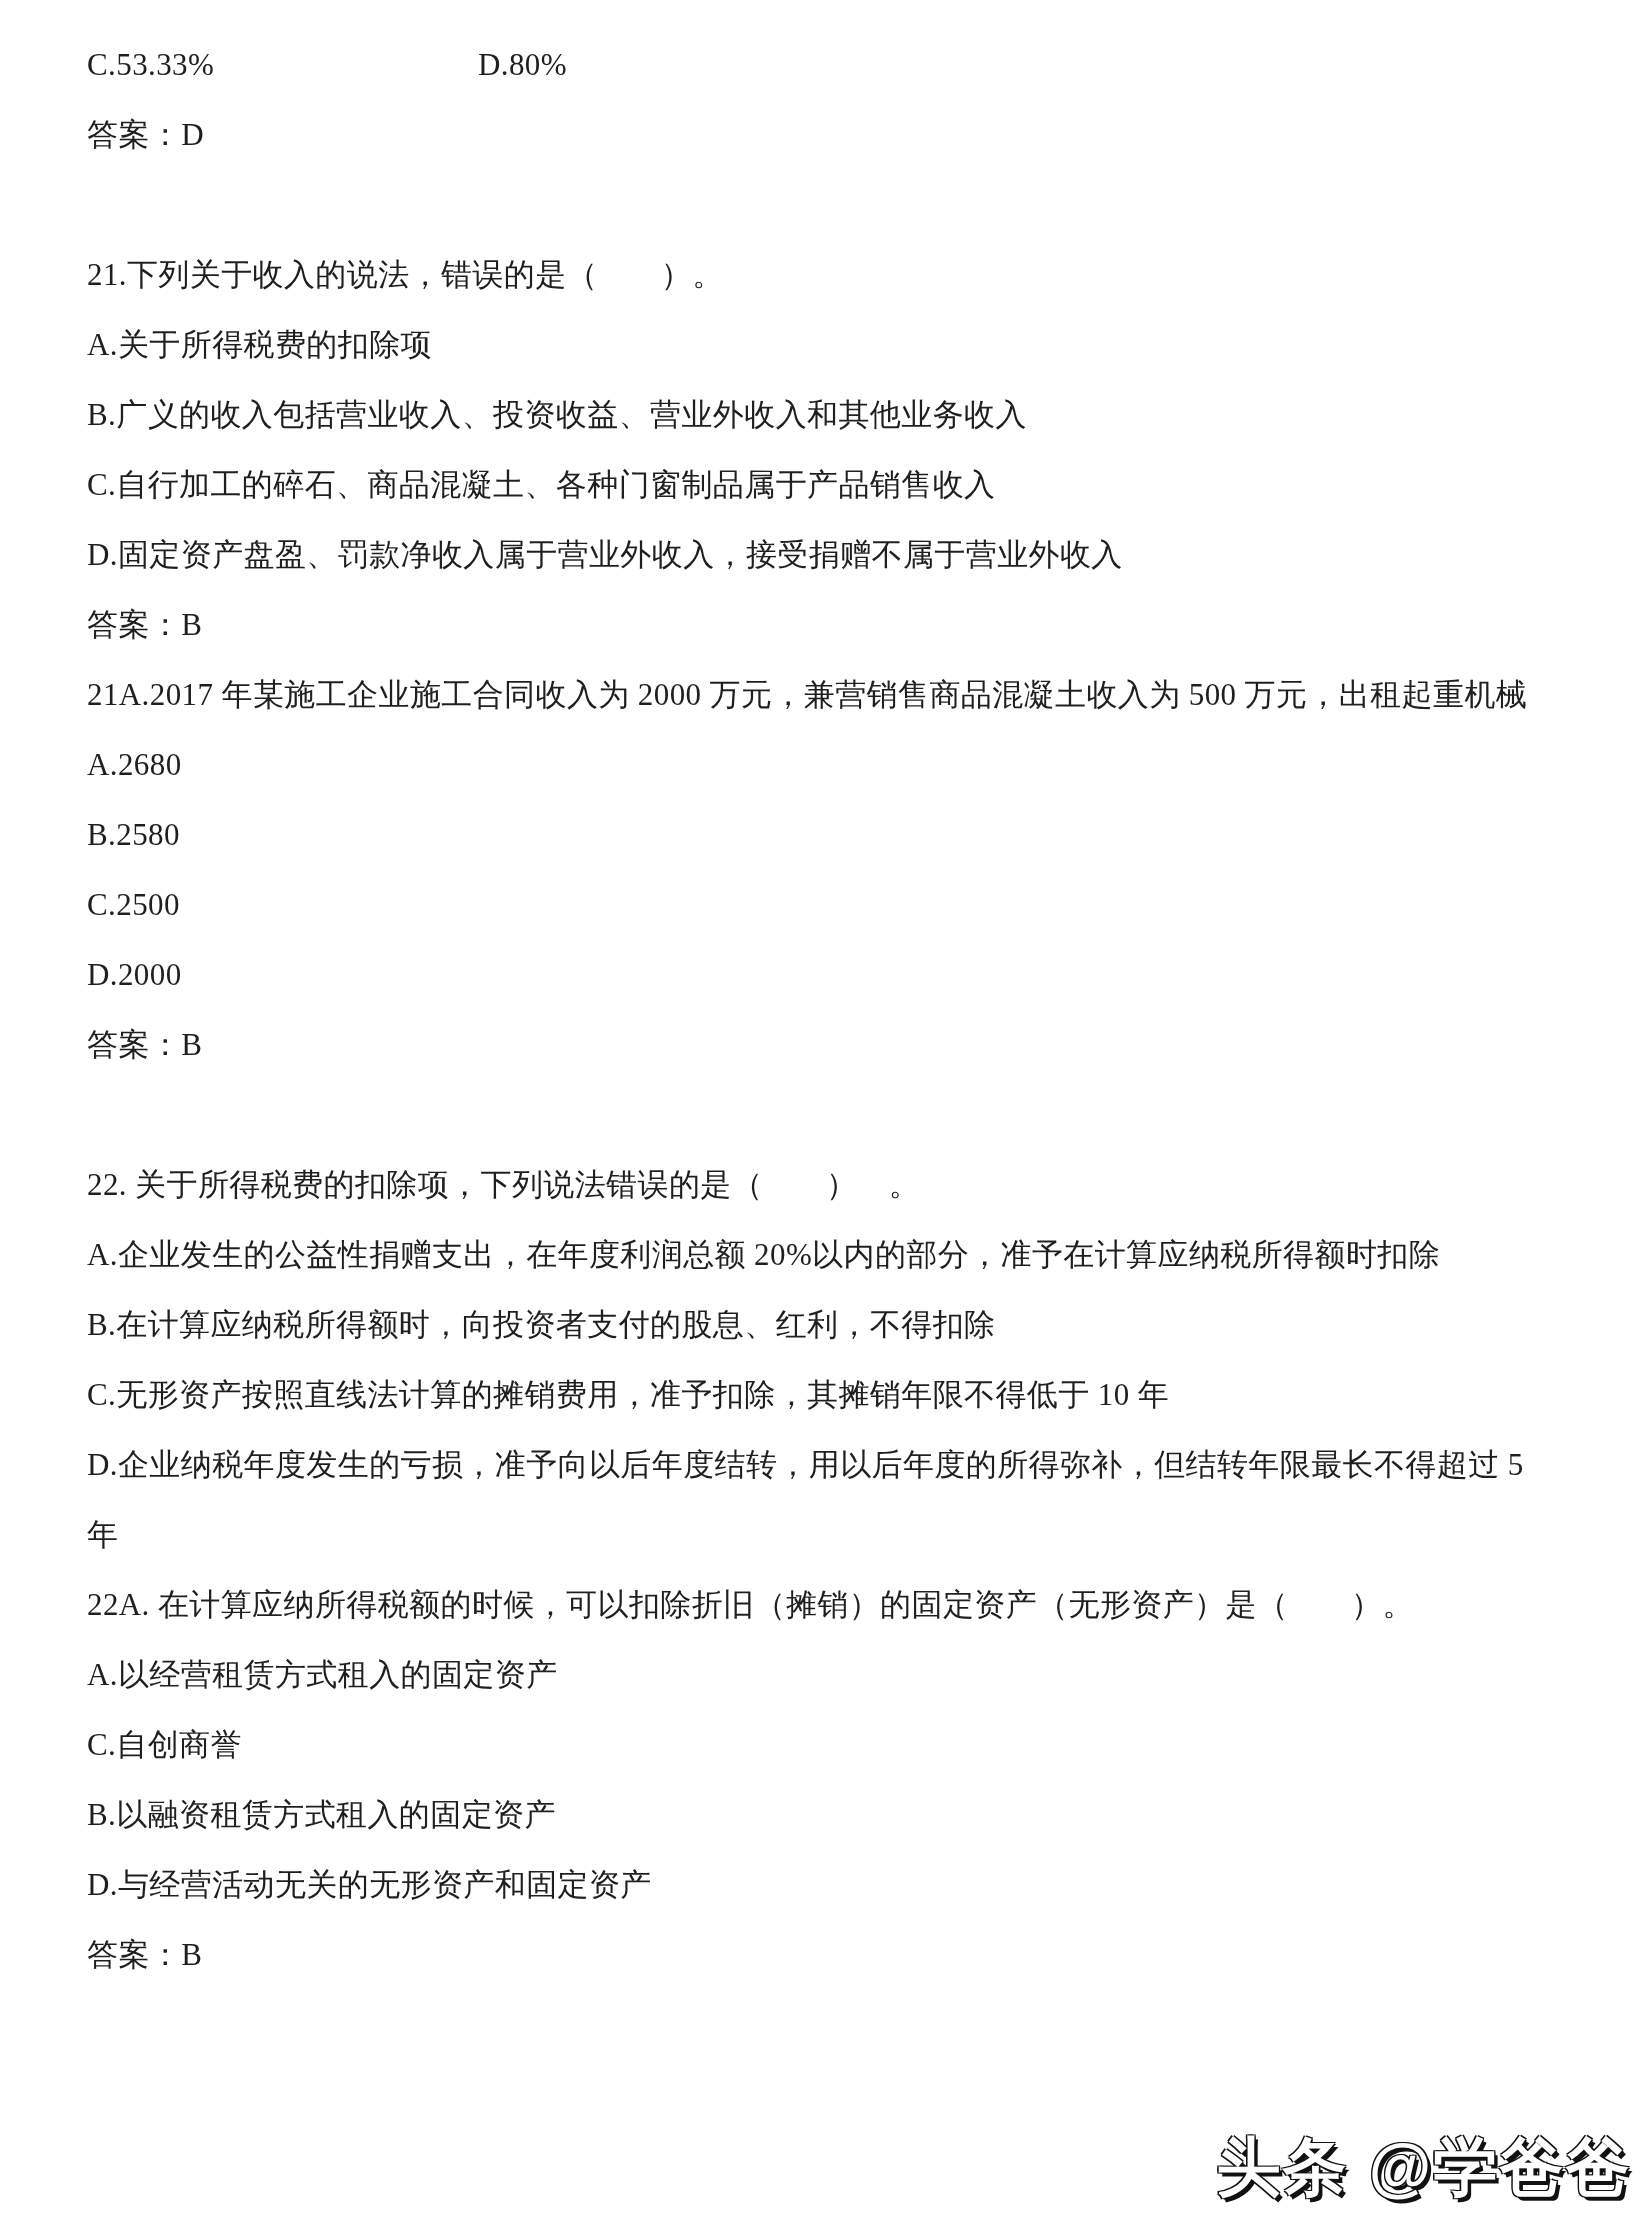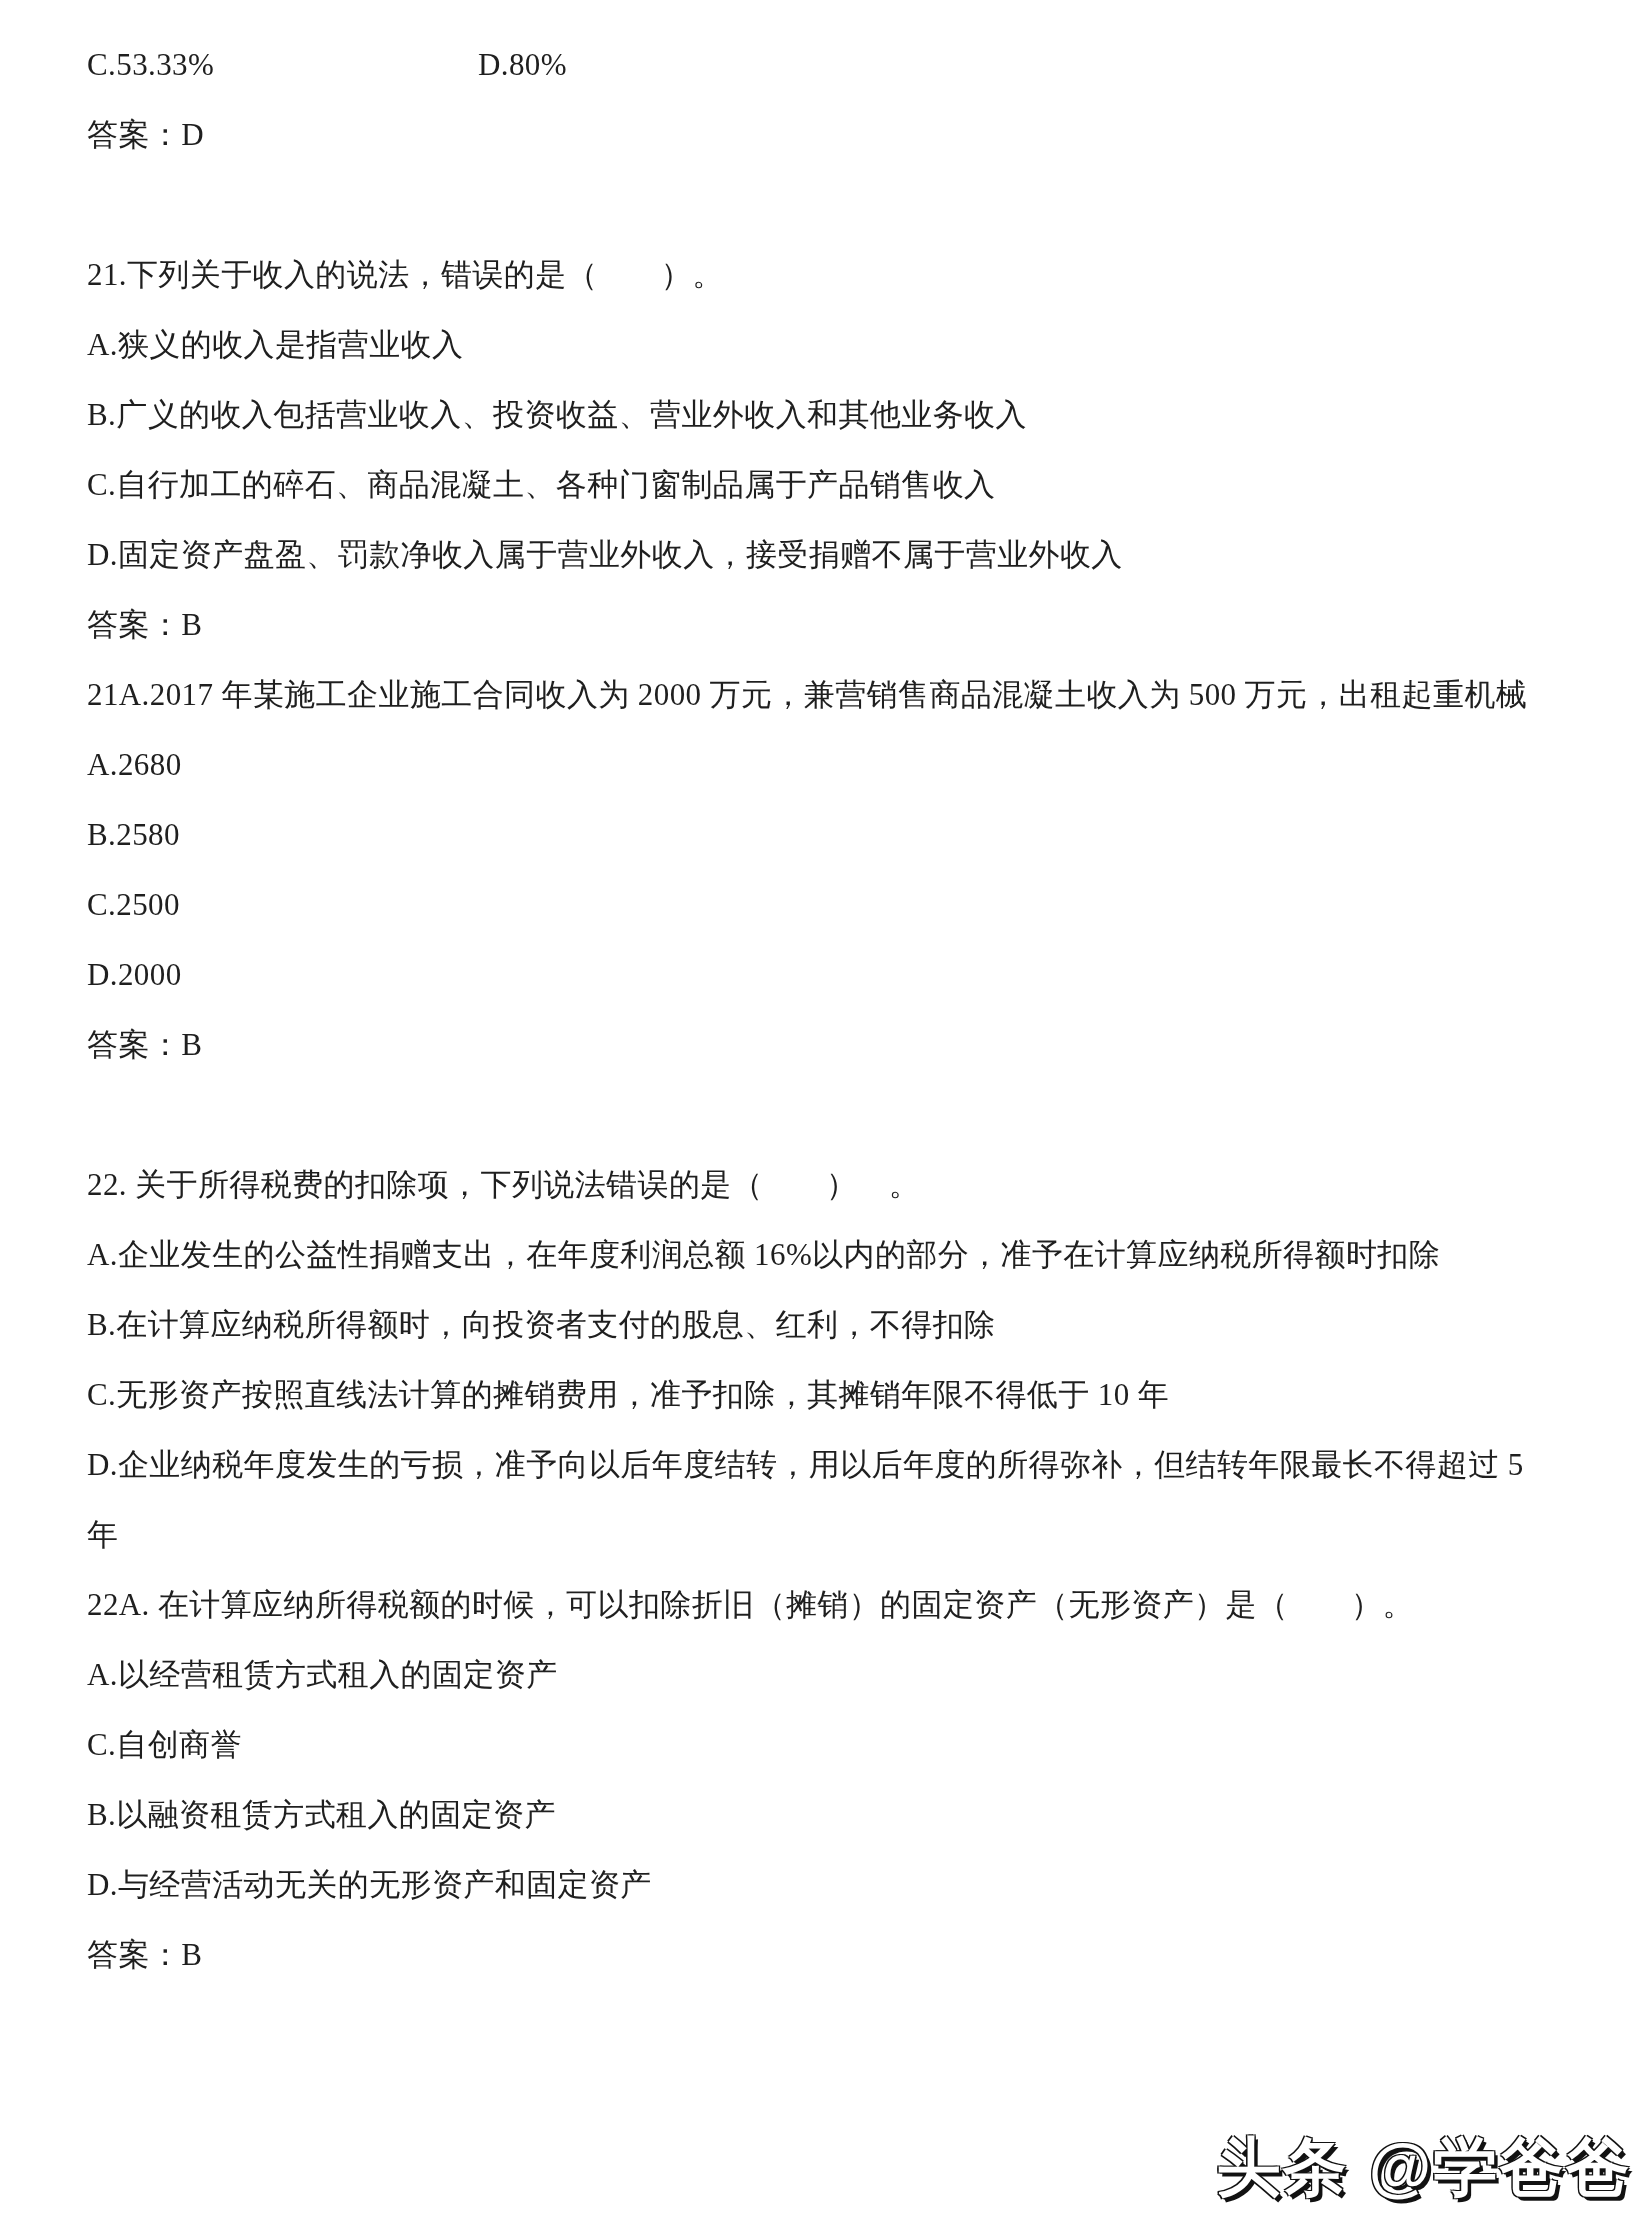--- a/index.html
+++ b/index.html
@@ -64,37 +64,37 @@
 <body>
 
 <div class="page">
 
   <p class="ln"><span class="pair-left">C.53.33%</span><span>D.80%</span></p>
   <p class="ln">答案：D</p>
 
   <p class="ln blank"></p>
 
   <p class="ln">21.下列关于收入的说法，错误的是（　　）。</p>
-  <p class="ln">A.狭义的收入是指营业收入</p>
+  <p class="ln">A.关于所得税费的扣除项</p>
   <p class="ln">B.广义的收入包括营业收入、投资收益、营业外收入和其他业务收入</p>
   <p class="ln">C.自行加工的碎石、商品混凝土、各种门窗制品属于产品销售收入</p>
   <p class="ln">D.固定资产盘盈、罚款净收入属于营业外收入，接受捐赠不属于营业外收入</p>
   <p class="ln">答案：B</p>
 
   <p class="ln">21A.2017 年某施工企业施工合同收入为 2000 万元，兼营销售商品混凝土收入为 500 万元，出租起重机械</p>
   <p class="ln">A.2680</p>
   <p class="ln">B.2580</p>
   <p class="ln">C.2500</p>
   <p class="ln">D.2000</p>
   <p class="ln">答案：B</p>
 
   <p class="ln blank"></p>
 
   <p class="ln">22. 关于所得税费的扣除项，下列说法错误的是（　　）　。</p>
-  <p class="ln">A.企业发生的公益性捐赠支出，在年度利润总额 16%以内的部分，准予在计算应纳税所得额时扣除</p>
+  <p class="ln">A.企业发生的公益性捐赠支出，在年度利润总额 20%以内的部分，准予在计算应纳税所得额时扣除</p>
   <p class="ln">B.在计算应纳税所得额时，向投资者支付的股息、红利，不得扣除</p>
   <p class="ln">C.无形资产按照直线法计算的摊销费用，准予扣除，其摊销年限不得低于 10 年</p>
   <p class="ln">D.企业纳税年度发生的亏损，准予向以后年度结转，用以后年度的所得弥补，但结转年限最长不得超过 5</p>
   <p class="ln">年</p>
 
   <p class="ln">22A. 在计算应纳所得税额的时候，可以扣除折旧（摊销）的固定资产（无形资产）是（　　）。</p>
   <p class="ln">A.以经营租赁方式租入的固定资产</p>
   <p class="ln">C.自创商誉</p>
   <p class="ln">B.以融资租赁方式租入的固定资产</p>
   <p class="ln">D.与经营活动无关的无形资产和固定资产</p>

